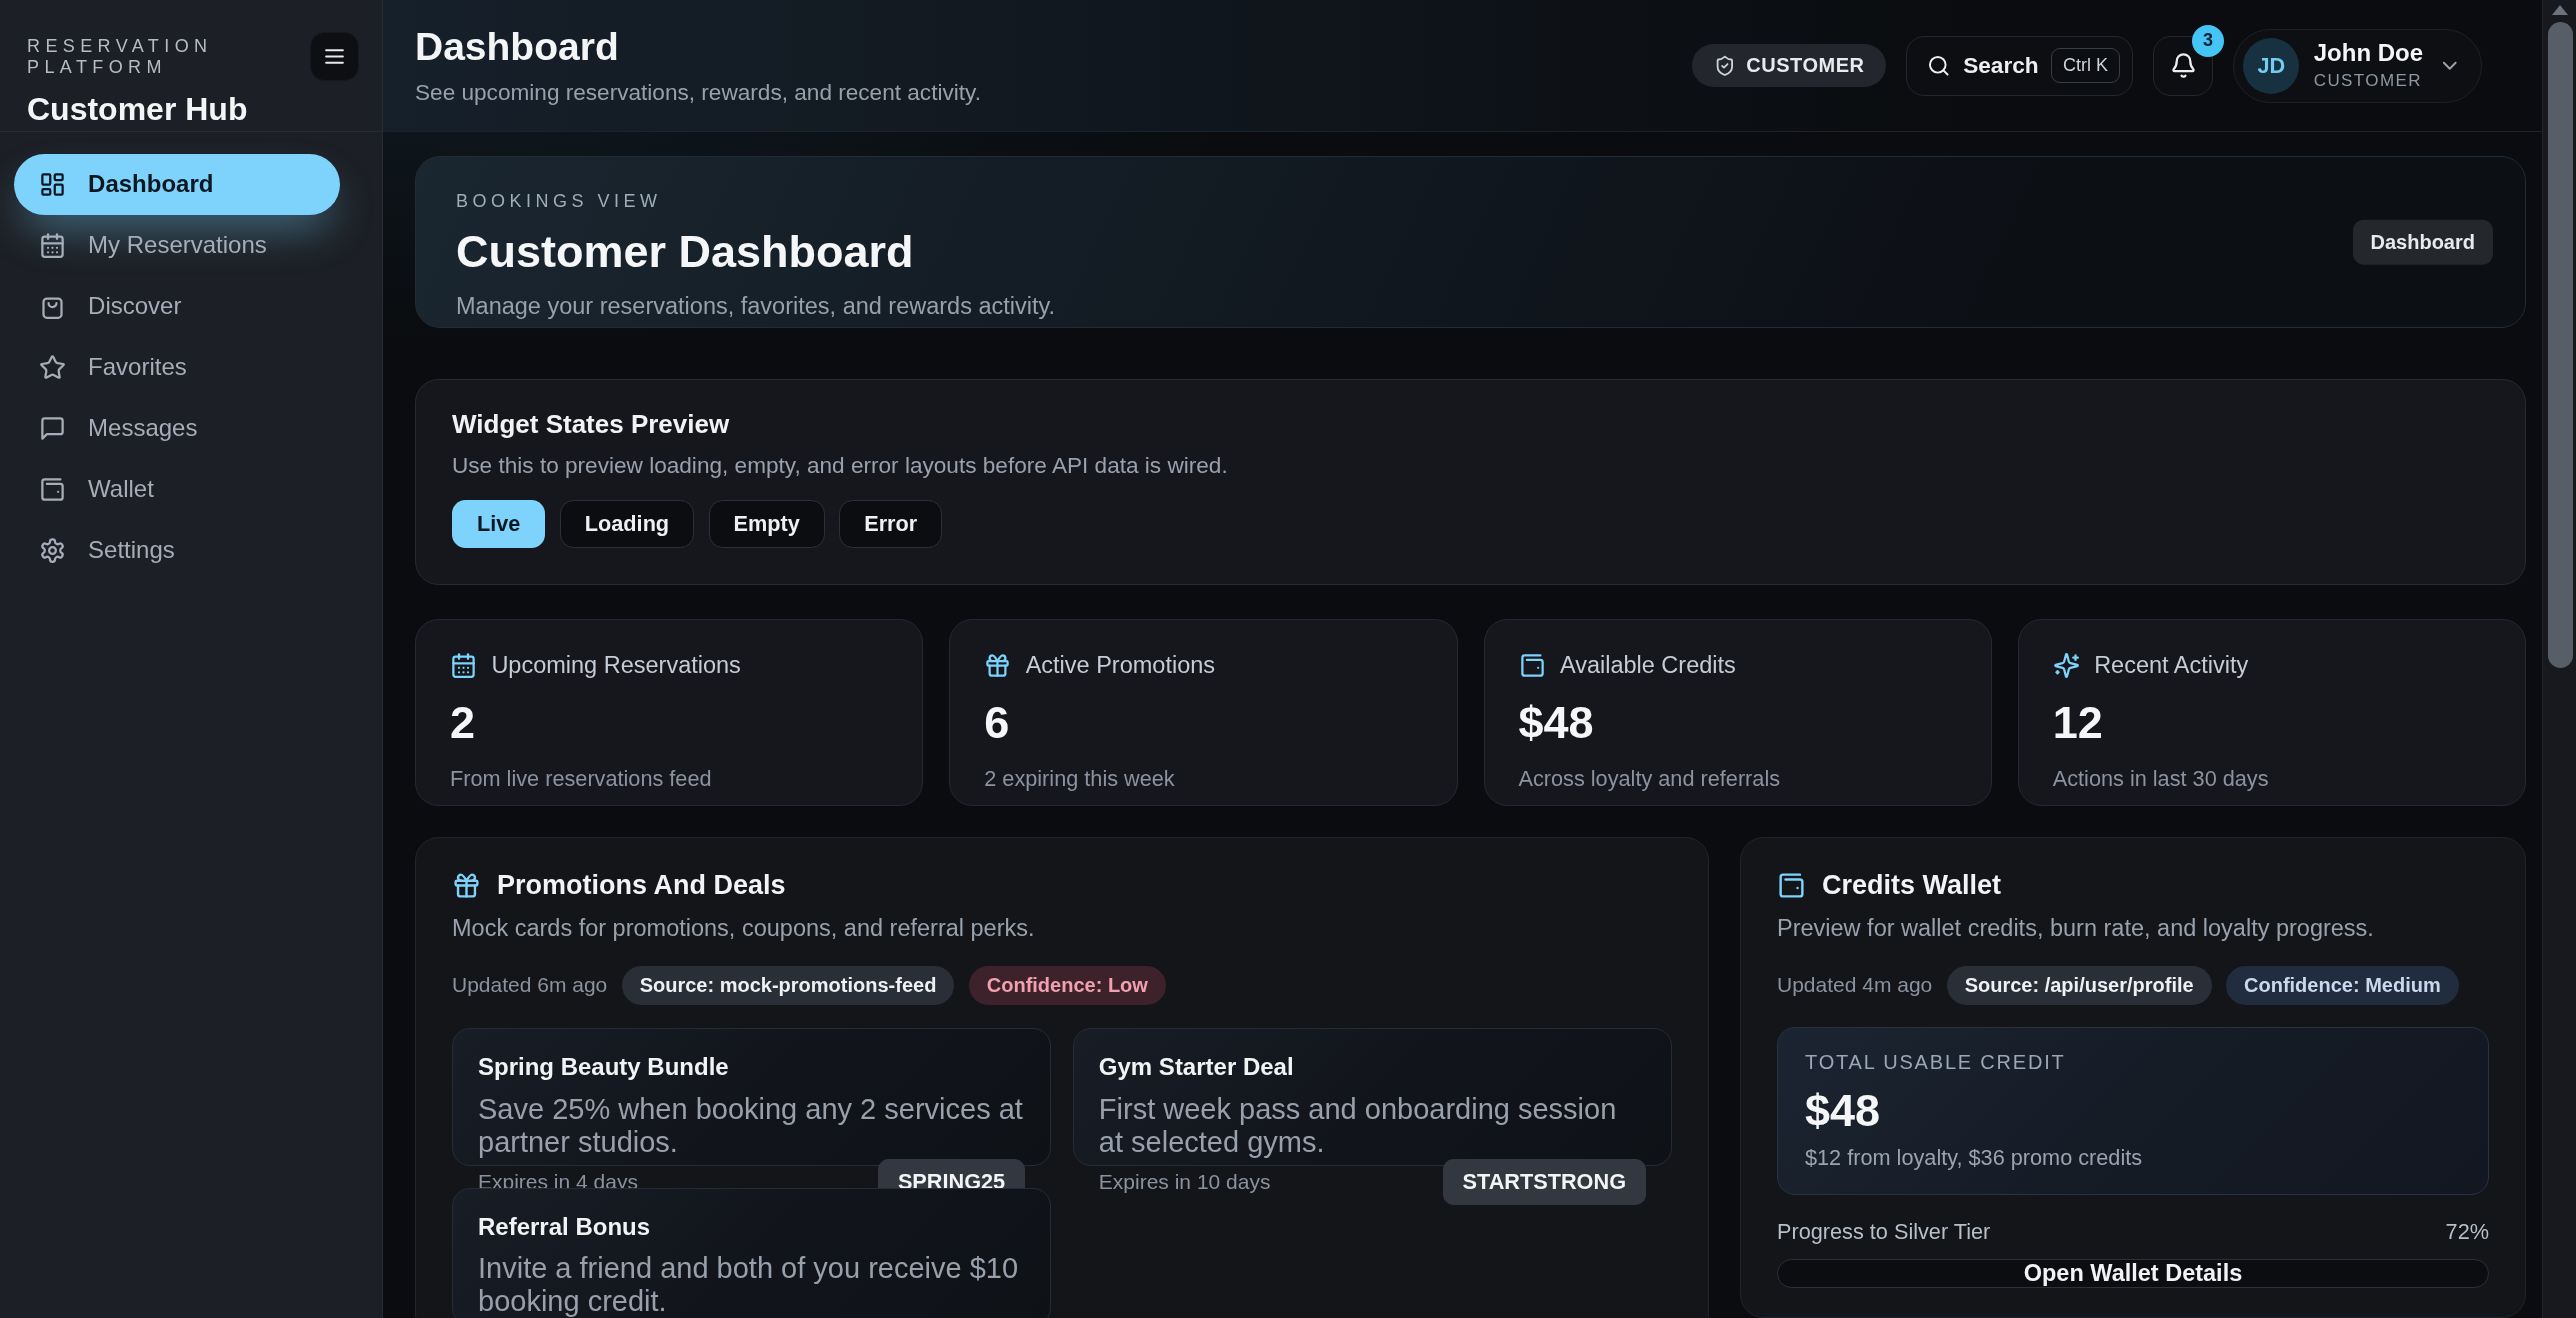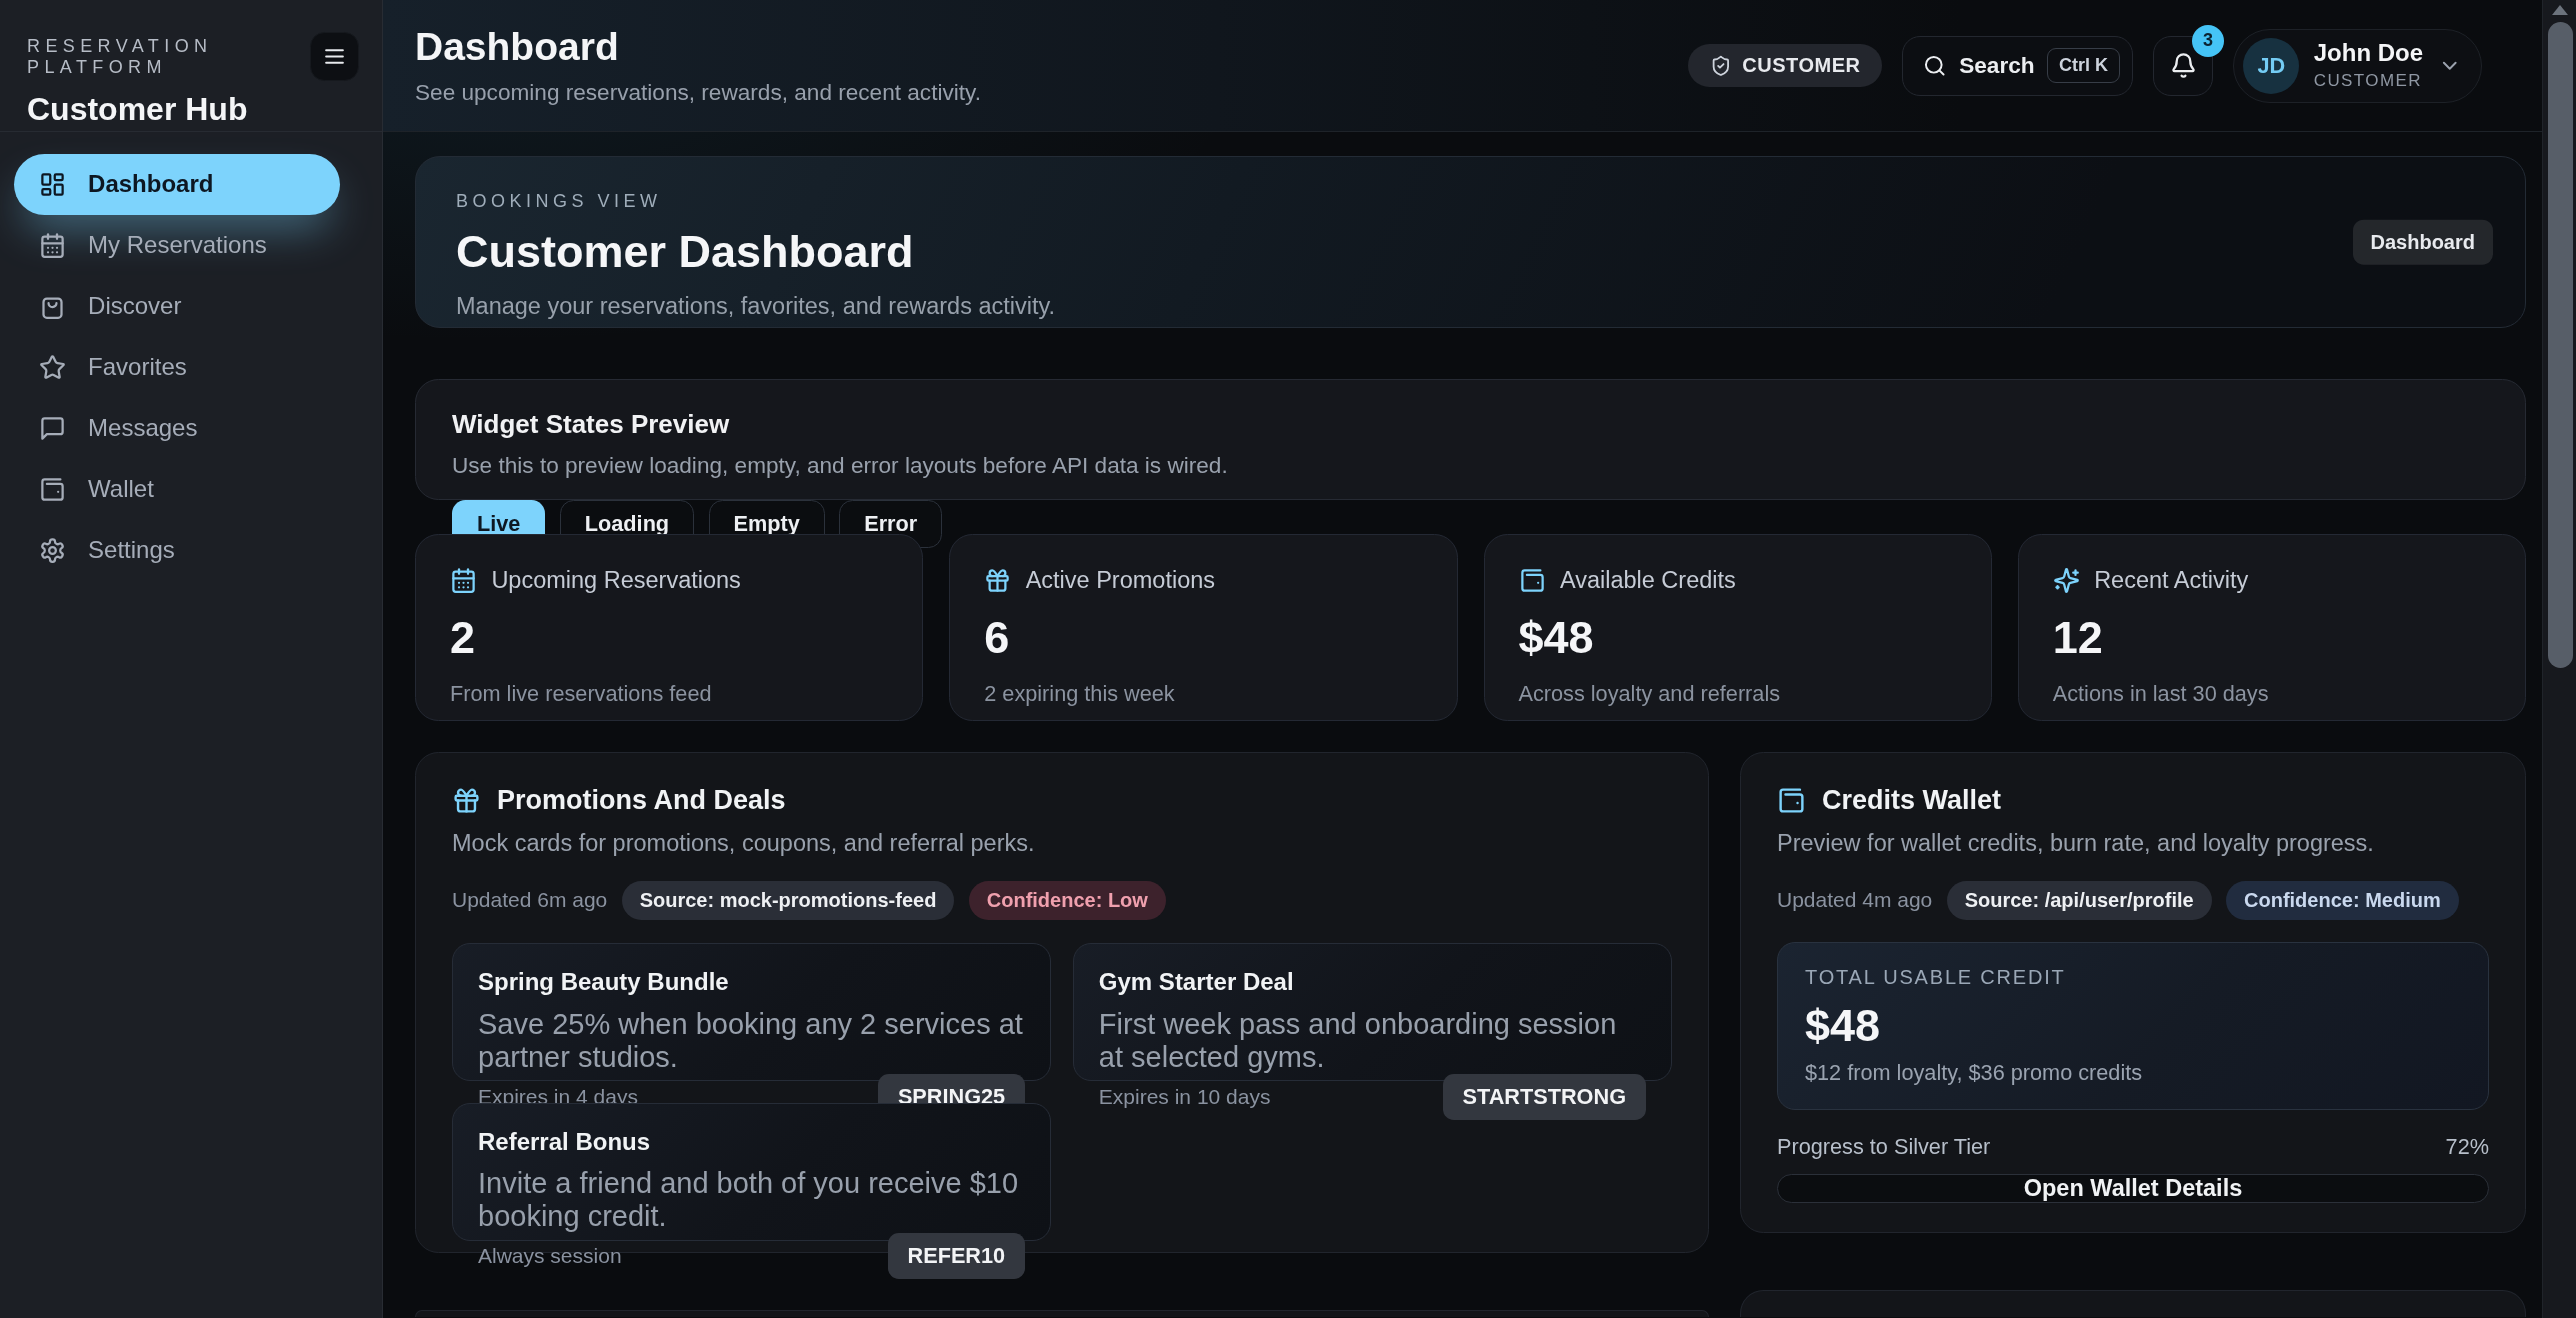--- a/index.html
+++ b/index.html
@@ -34,21 +34,21 @@
   .page-title { font-size:39px; font-weight:700; color:#f4f5f7; }
   .page-sub { margin-top:11.7px; font-size:22.6px; color:#98a0ac; }
   .top-right { display:flex; align-items:center; gap:20px; }
   .role-pill { height:43px; padding:0 21.7px; border-radius:21.7px; background:#23262d;
     display:flex; align-items:center; gap:10.8px; color:#e8eaee; font-size:20px; font-weight:700; letter-spacing:0.5px; }
   .role-pill svg { width:21.7px; height:21.7px; color:#cdd3dc; }
   .search-btn { height:60px; border-radius:18px; background:#0c0e12; border:0.9px solid #23272f;
     display:flex; align-items:center; gap:12.6px; padding:0 12.6px 0 20px; cursor:pointer; }
   .search-btn svg { width:23.5px; height:23.5px; color:#eceef1; }
   .search-label { font-size:22.6px; font-weight:600; color:#eceef1; }
-  .kbd { border:0.9px solid #373d47; border-radius:9px; padding:6.3px 10.8px; font-size:18px; font-weight:700; color:#cdd3dc; }
+  .kbd { border:0.9px solid #373d47; border-radius:9px; padding:6.3px 10.8px; font-size:18px; font-weight:400; color:#cdd3dc; }
   .bell-btn { position:relative; width:60px; height:60px; border-radius:18px; background:#0c0e12;
     border:0.9px solid #23272f; display:flex; align-items:center; justify-content:center; cursor:pointer; }
   .bell-btn svg { width:27px; height:27px; color:#eceef1; }
   .bell-badge { position:absolute; top:-11.7px; right:-11.7px; min-width:32px; height:32px; border-radius:16px;
     background:#45c4f6; color:#0b2330; font-size:18px; font-weight:700;
     display:flex; align-items:center; justify-content:center; }
   .user-chip { height:74px; border-radius:37px; background:#0d0f13; border:0.9px solid #1d2127;
     display:flex; align-items:center; gap:14.4px; padding:0 20px 0 9px; cursor:pointer; }
   .avatar { width:56px; height:56px; border-radius:50%; background:#173140; color:#74ccf4;
     display:flex; align-items:center; justify-content:center; font-size:21.7px; font-weight:700; }
@@ -62,21 +62,21 @@
 
   .hero { height:172px; border-radius:25px; border:0.9px solid #232b35; position:relative; overflow:hidden;
     background:linear-gradient(115deg,#1a2630 0%,#121a22 38%,#0c0f14 78%); padding:34px 40px; }
   .eyebrow { font-size:18px; letter-spacing:4.5px; color:#9fadba; }
   .hero-title { font-size:45px; font-weight:700; color:#f5f6f8; margin-top:13.5px; }
   .hero-sub { font-size:23.5px; color:#97a0ab; margin-top:15.3px; }
   .hero-badge { position:absolute; right:32px; top:50%; transform:translateY(-50%);
     background:rgba(255,255,255,.10); border-radius:10.8px; padding:10.8px 18px;
     font-size:20px; font-weight:600; color:#e8eaee; }
 
-  .panel { margin-top:51px; height:121px; background:#15171c; border:0.9px solid #262a33;
+  .panel { margin-top:51px; height:206px; background:#15171c; border:0.9px solid #262a33;
     border-radius:23.5px; padding:29px 36px; }
   .panel-title { font-size:26px; font-weight:700; color:#f1f2f4; }
   .panel-desc { font-size:22.6px; color:#99a1ad; margin-top:12.6px; }
   .state-row { margin-top:21.7px; display:flex; gap:14.4px; }
   .state-btn { font-family:inherit; font-size:21.7px; font-weight:600; color:#eef0f3; background:#0b0d10;
     border:0.9px solid #2b313b; border-radius:13.5px; padding:10px 24px; cursor:pointer; }
   .state-btn.active { background:var(--accent,#7dd3fc); color:#0d1722; border-color:transparent; }
 
   .stats { margin-top:34px; display:grid; grid-template-columns:repeat(4,1fr); gap:26px; }
   .stat-card { height:187px; background:#15171c; border:0.9px solid #242934; border-radius:23.5px; padding:32px 34px; }

